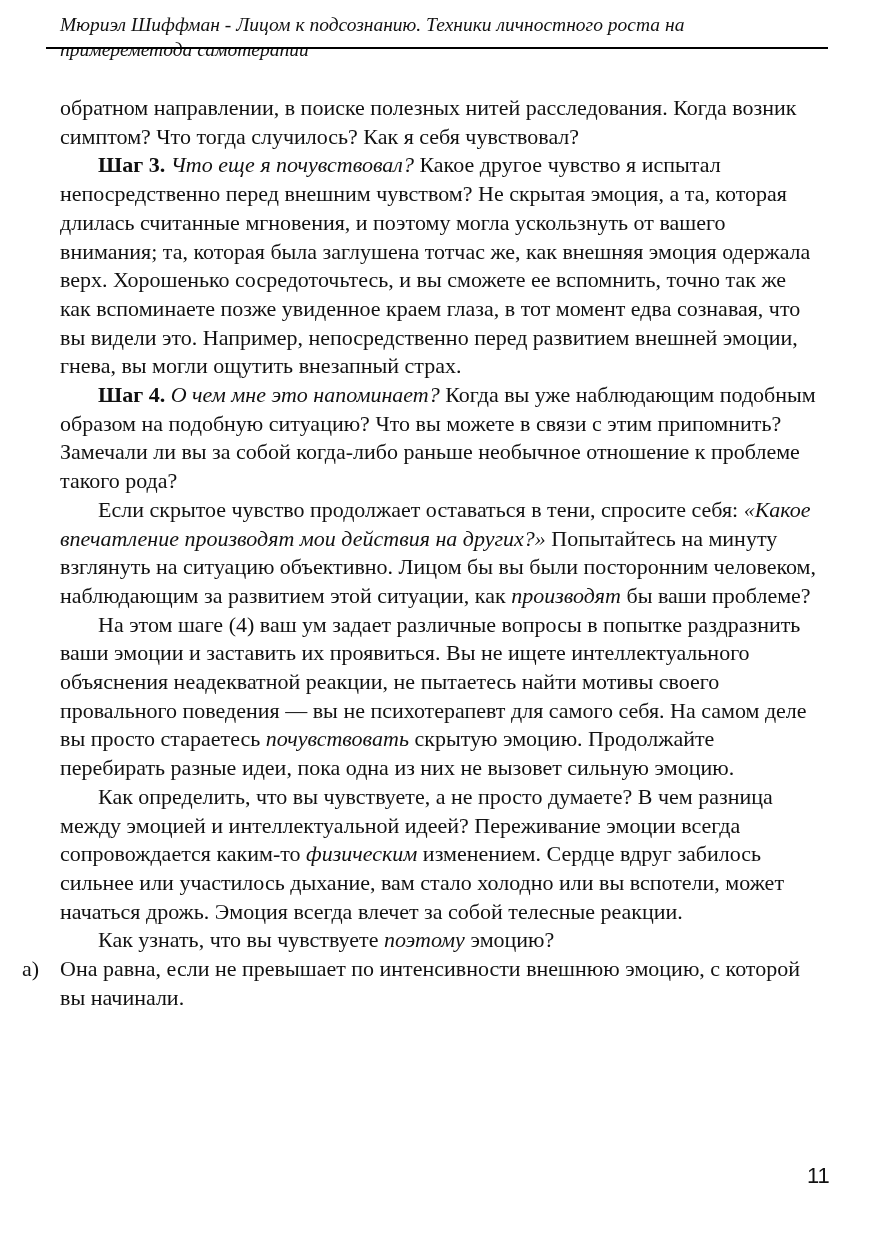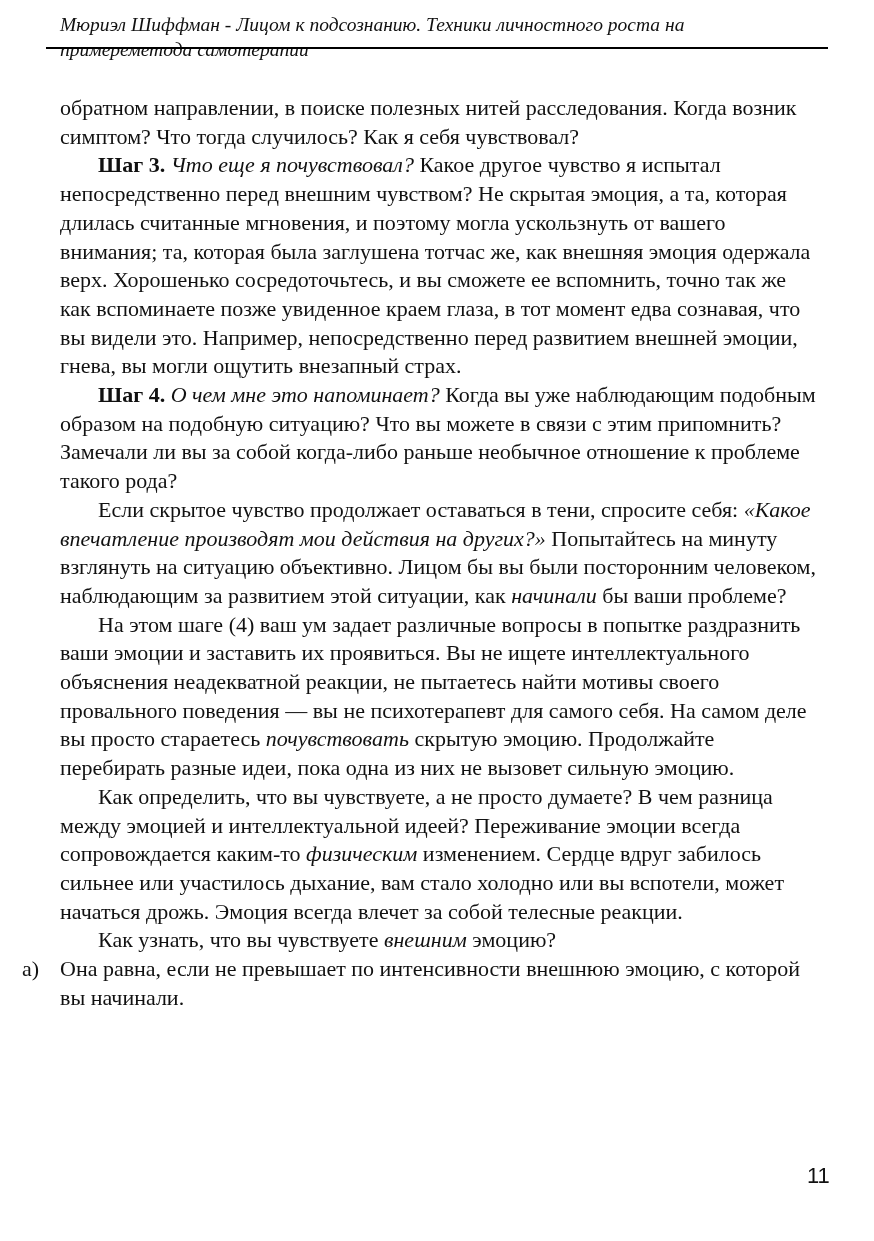--- a/index.html
+++ b/index.html
@@ -37,24 +37,24 @@
 </div>
 <div class="header-rule"></div>
 
 <div class="body-text">
   <p><span>обратном направлении, в поиске полезных нитей расследования. Когда возник симптом? Что тогда случилось? Как я себя чувствовал?</span></p>
 
   <p class="indent"><b>Шаг 3.</b><span> </span><i>Что еще я почувствовал?</i><span> Какое другое чувство я испытал непосредственно перед внешним чувством? Не скрытая эмоция, а та, которая длилась считанные мгновения, и поэтому могла ускользнуть от вашего внимания; та, которая была заглушена тотчас же, как внешняя эмоция одержала верх. Хорошенько сосредоточьтесь, и вы сможете ее вспомнить, точно так же как вспоминаете позже увиденное краем глаза, в тот момент едва сознавая, что вы видели это. Например, непосредственно перед развитием внешней эмоции, гнева, вы могли ощутить внезапный страх.</span></p>
 
   <p class="indent"><b>Шаг 4.</b><span> </span><i>О чем мне это напоминает?</i><span> Когда вы уже наблюдающим подобным образом на подобную ситуацию? Что вы можете в связи с этим припомнить? Замечали ли вы за собой когда-либо раньше необычное отношение к проблеме такого рода?</span></p>
 
-  <p class="indent"><span>Если скрытое чувство продолжает оставаться в тени, спросите себя: </span><i>«Какое впечатление производят мои действия на других?»</i><span> Попытайтесь на минуту взглянуть на ситуацию объективно. Лицом бы вы были посторонним человеком, наблюдающим за развитием этой ситуации, как </span><i>начинали</i><span> бы ваши проблеме?</span></p>
+  <p class="indent"><span>Если скрытое чувство продолжает оставаться в тени, спросите себя: </span><i>«Какое впечатление производят мои действия на других?»</i><span> Попытайтесь на минуту взглянуть на ситуацию объективно. Лицом бы вы были посторонним человеком, наблюдающим за развитием этой ситуации, как </span><i>производят</i><span> бы ваши проблеме?</span></p>
 
   <p class="indent"><span>На этом шаге (4) ваш ум задает различные вопросы в попытке раздразнить ваши эмоции и заставить их проявиться. Вы не ищете интеллектуального объяснения неадекватной реакции, не пытаетесь найти мотивы своего провального поведения — вы не психотерапевт для самого себя. На самом деле вы просто стараетесь </span><i>почувствовать</i><span> скрытую эмоцию. Продолжайте перебирать разные идеи, пока одна из них не вызовет сильную эмоцию.</span></p>
 
   <p class="indent"><span>Как определить, что вы чувствуете, а не просто думаете? В чем разница между эмоцией и интеллектуальной идеей? Переживание эмоции всегда сопровождается каким-то </span><i>физическим</i><span> изменением. Сердце вдруг забилось сильнее или участилось дыхание, вам стало холодно или вы вспотели, может начаться дрожь. Эмоция всегда влечет за собой телесные реакции.</span></p>
 
-  <p class="indent"><span>Как узнать, что вы чувствуете </span><i>внешним</i><span> эмоцию?</span></p>
+  <p class="indent"><span>Как узнать, что вы чувствуете </span><i>поэтому</i><span> эмоцию?</span></p>
 
   <p class="list-item"><span class="list-marker">а)</span><span>Она равна, если не превышает по интенсивности внешнюю эмоцию, с которой вы начинали.</span></p>
 </div>
 
 <div class="page-number">11</div>
 
 </body></html>

